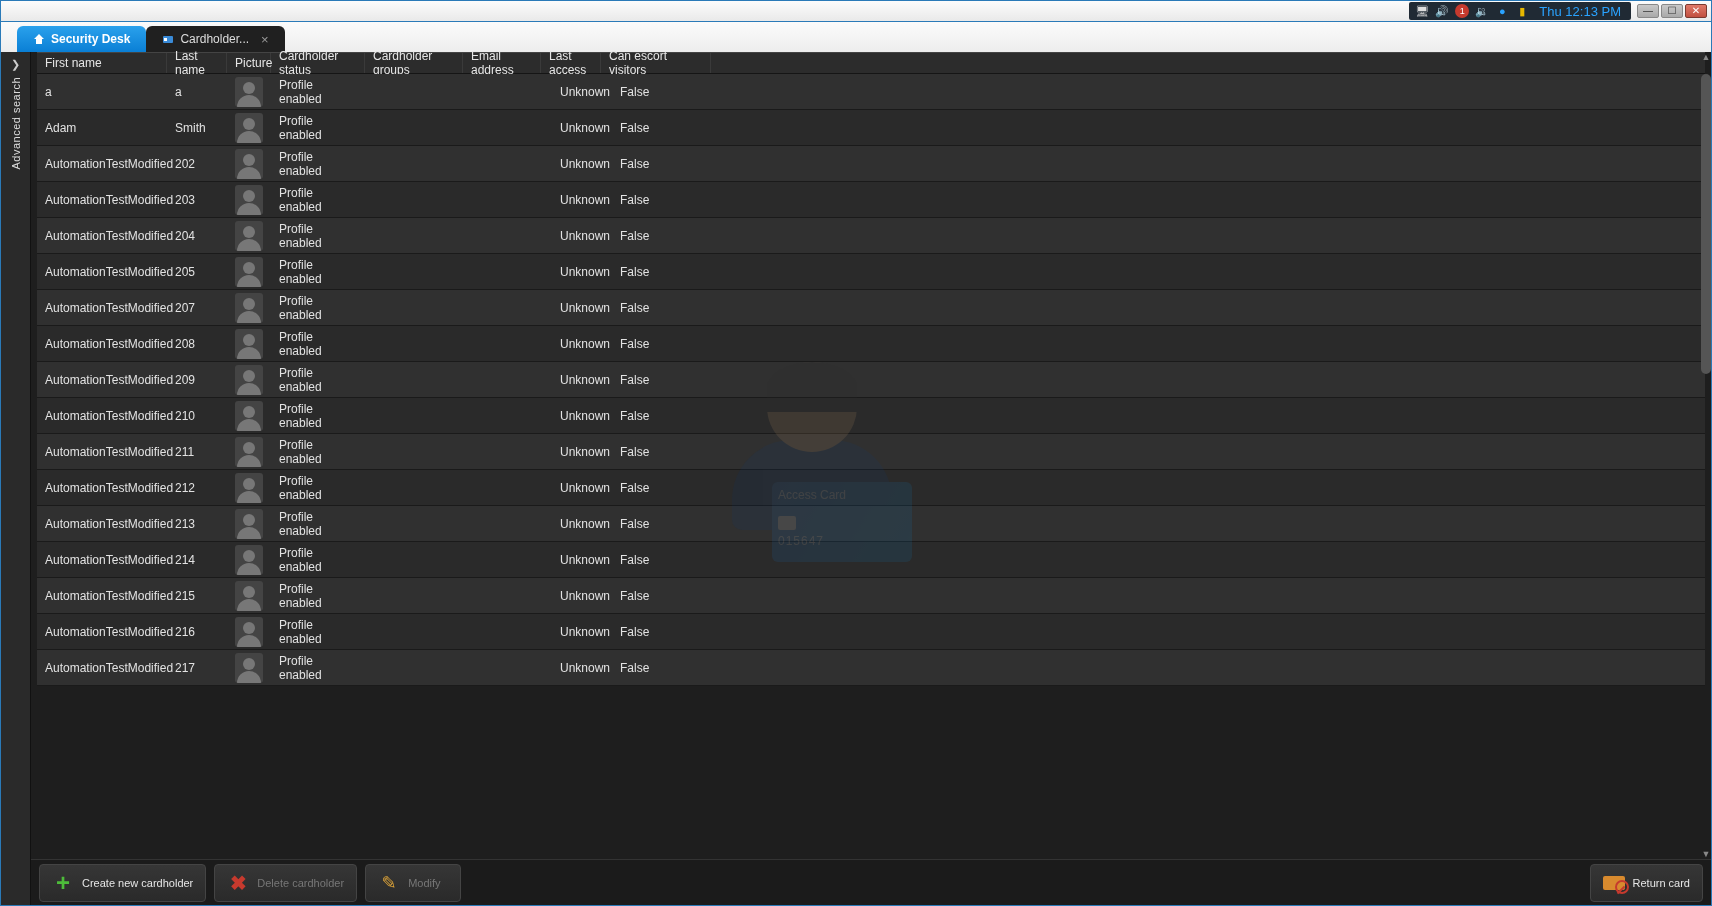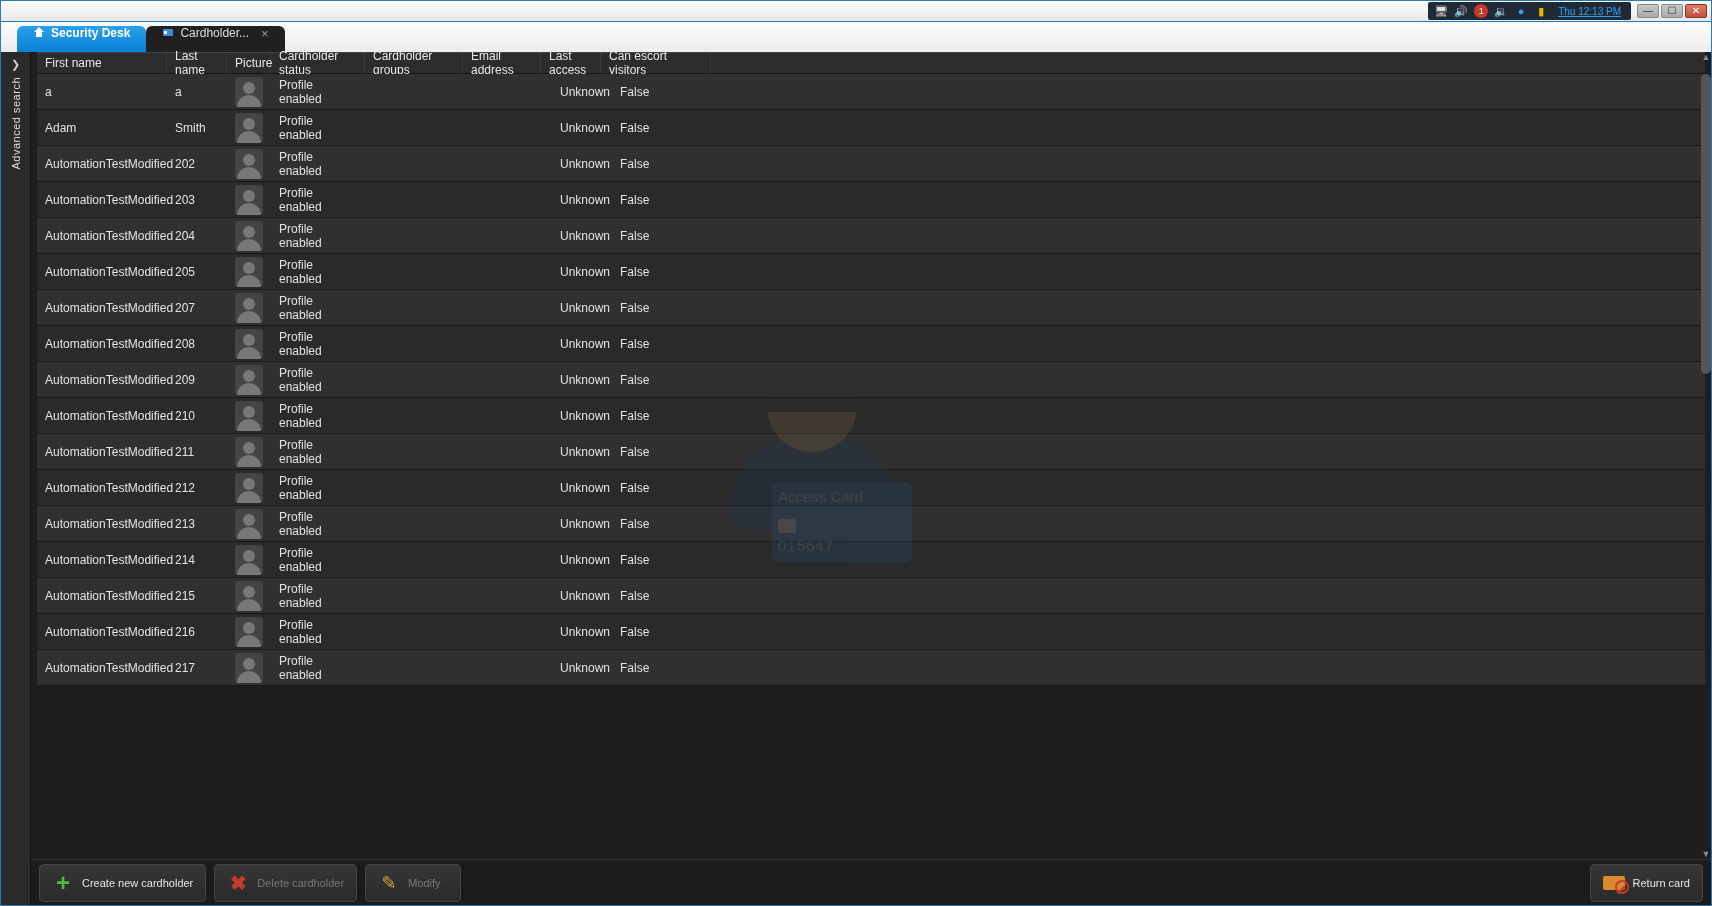--- a/index.html
+++ b/index.html
@@ -16,39 +16,39 @@
 }
 .tray {
   display: flex; align-items: center; gap: 6px;
   background: #202a34;
   padding: 1px 6px;
   height: 18px;
   border-radius: 2px;
   color: #ddd;
 }
 .tray .ico { width: 14px; height: 14px; display: inline-flex; align-items: center; justify-content: center; font-size: 11px; }
-.tray .clock { color: #2aa3ff; font-size: 10px; padding: 0 4px; text-decoration: underline; }
+.tray .clock { color: #2aa3ff; font-size: 13px; padding: 0 4px; }
 .winbtns { display: flex; gap: 2px; margin-left: 6px; }
 .winbtn {
   width: 22px; height: 14px; border-radius: 2px;
   background: linear-gradient(to bottom, #c9c9c9, #a9a9a9);
   border: 1px solid #888; font-size: 10px; line-height: 12px; text-align: center; color: #333;
 }
 .winbtn.close { background: linear-gradient(to bottom, #e07a6a, #c15040); color: #fff; border-color: #7a3a30; }
 
 
 .tabstrip {
   height: 30px;
   background: linear-gradient(to bottom, #fbfbfb, #ededed);
   border-left: 1px solid #2a7ab8; border-right: 1px solid #2a7ab8;
   display: flex; align-items: flex-end;
   padding-left: 16px;
 }
 .tab {
-  height: 26px; display: flex; gap: 6px;
+  height: 26px; display: flex; align-items: center; gap: 6px;
   padding: 0 16px; font-size: 12px; color: #fff;
   border-top-left-radius: 6px; border-top-right-radius: 6px;
   position: relative;
 }
 .tab.home {
   background: linear-gradient(to bottom, #2aa1ec, #0a7fd5);
   font-weight: 600;
 }
 .tab.active {
   background: #202020; color: #ddd;
@@ -195,21 +195,21 @@
   position: absolute; left: 60px; top: 0; width: 90px; height: 50px;
   background: #2e2e2e; border-radius: 50% 50% 0 0;
 }
 .watermark .body {
   position: absolute; left: 25px; top: 78px; width: 160px; height: 90px;
   background: #0b3d7e; border-radius: 60px 60px 10px 10px;
 }
 .watermark .card {
   position: absolute; left: 65px; top: 120px; width: 140px; height: 80px;
   background: linear-gradient(120deg, #1c6fc9, #0d8ad1);
-  border-radius: 6px; color: #dff0ff; font-size: 15px; padding: 6px;
+  border-radius: 6px; color: #dff0ff; font-size: 12px; padding: 6px;
 }
 .watermark .chip { width: 18px; height: 14px; background: #e8e8e8; border-radius: 2px; margin-top: 14px; }
 
 
 .actionbar {
   height: 46px; background: #1b1b1b; border-top: 1px solid #333;
   display: flex; align-items: center; padding: 0 8px; gap: 8px;
   color: #ccc; font-size: 12px;
 }
 .abtn {

